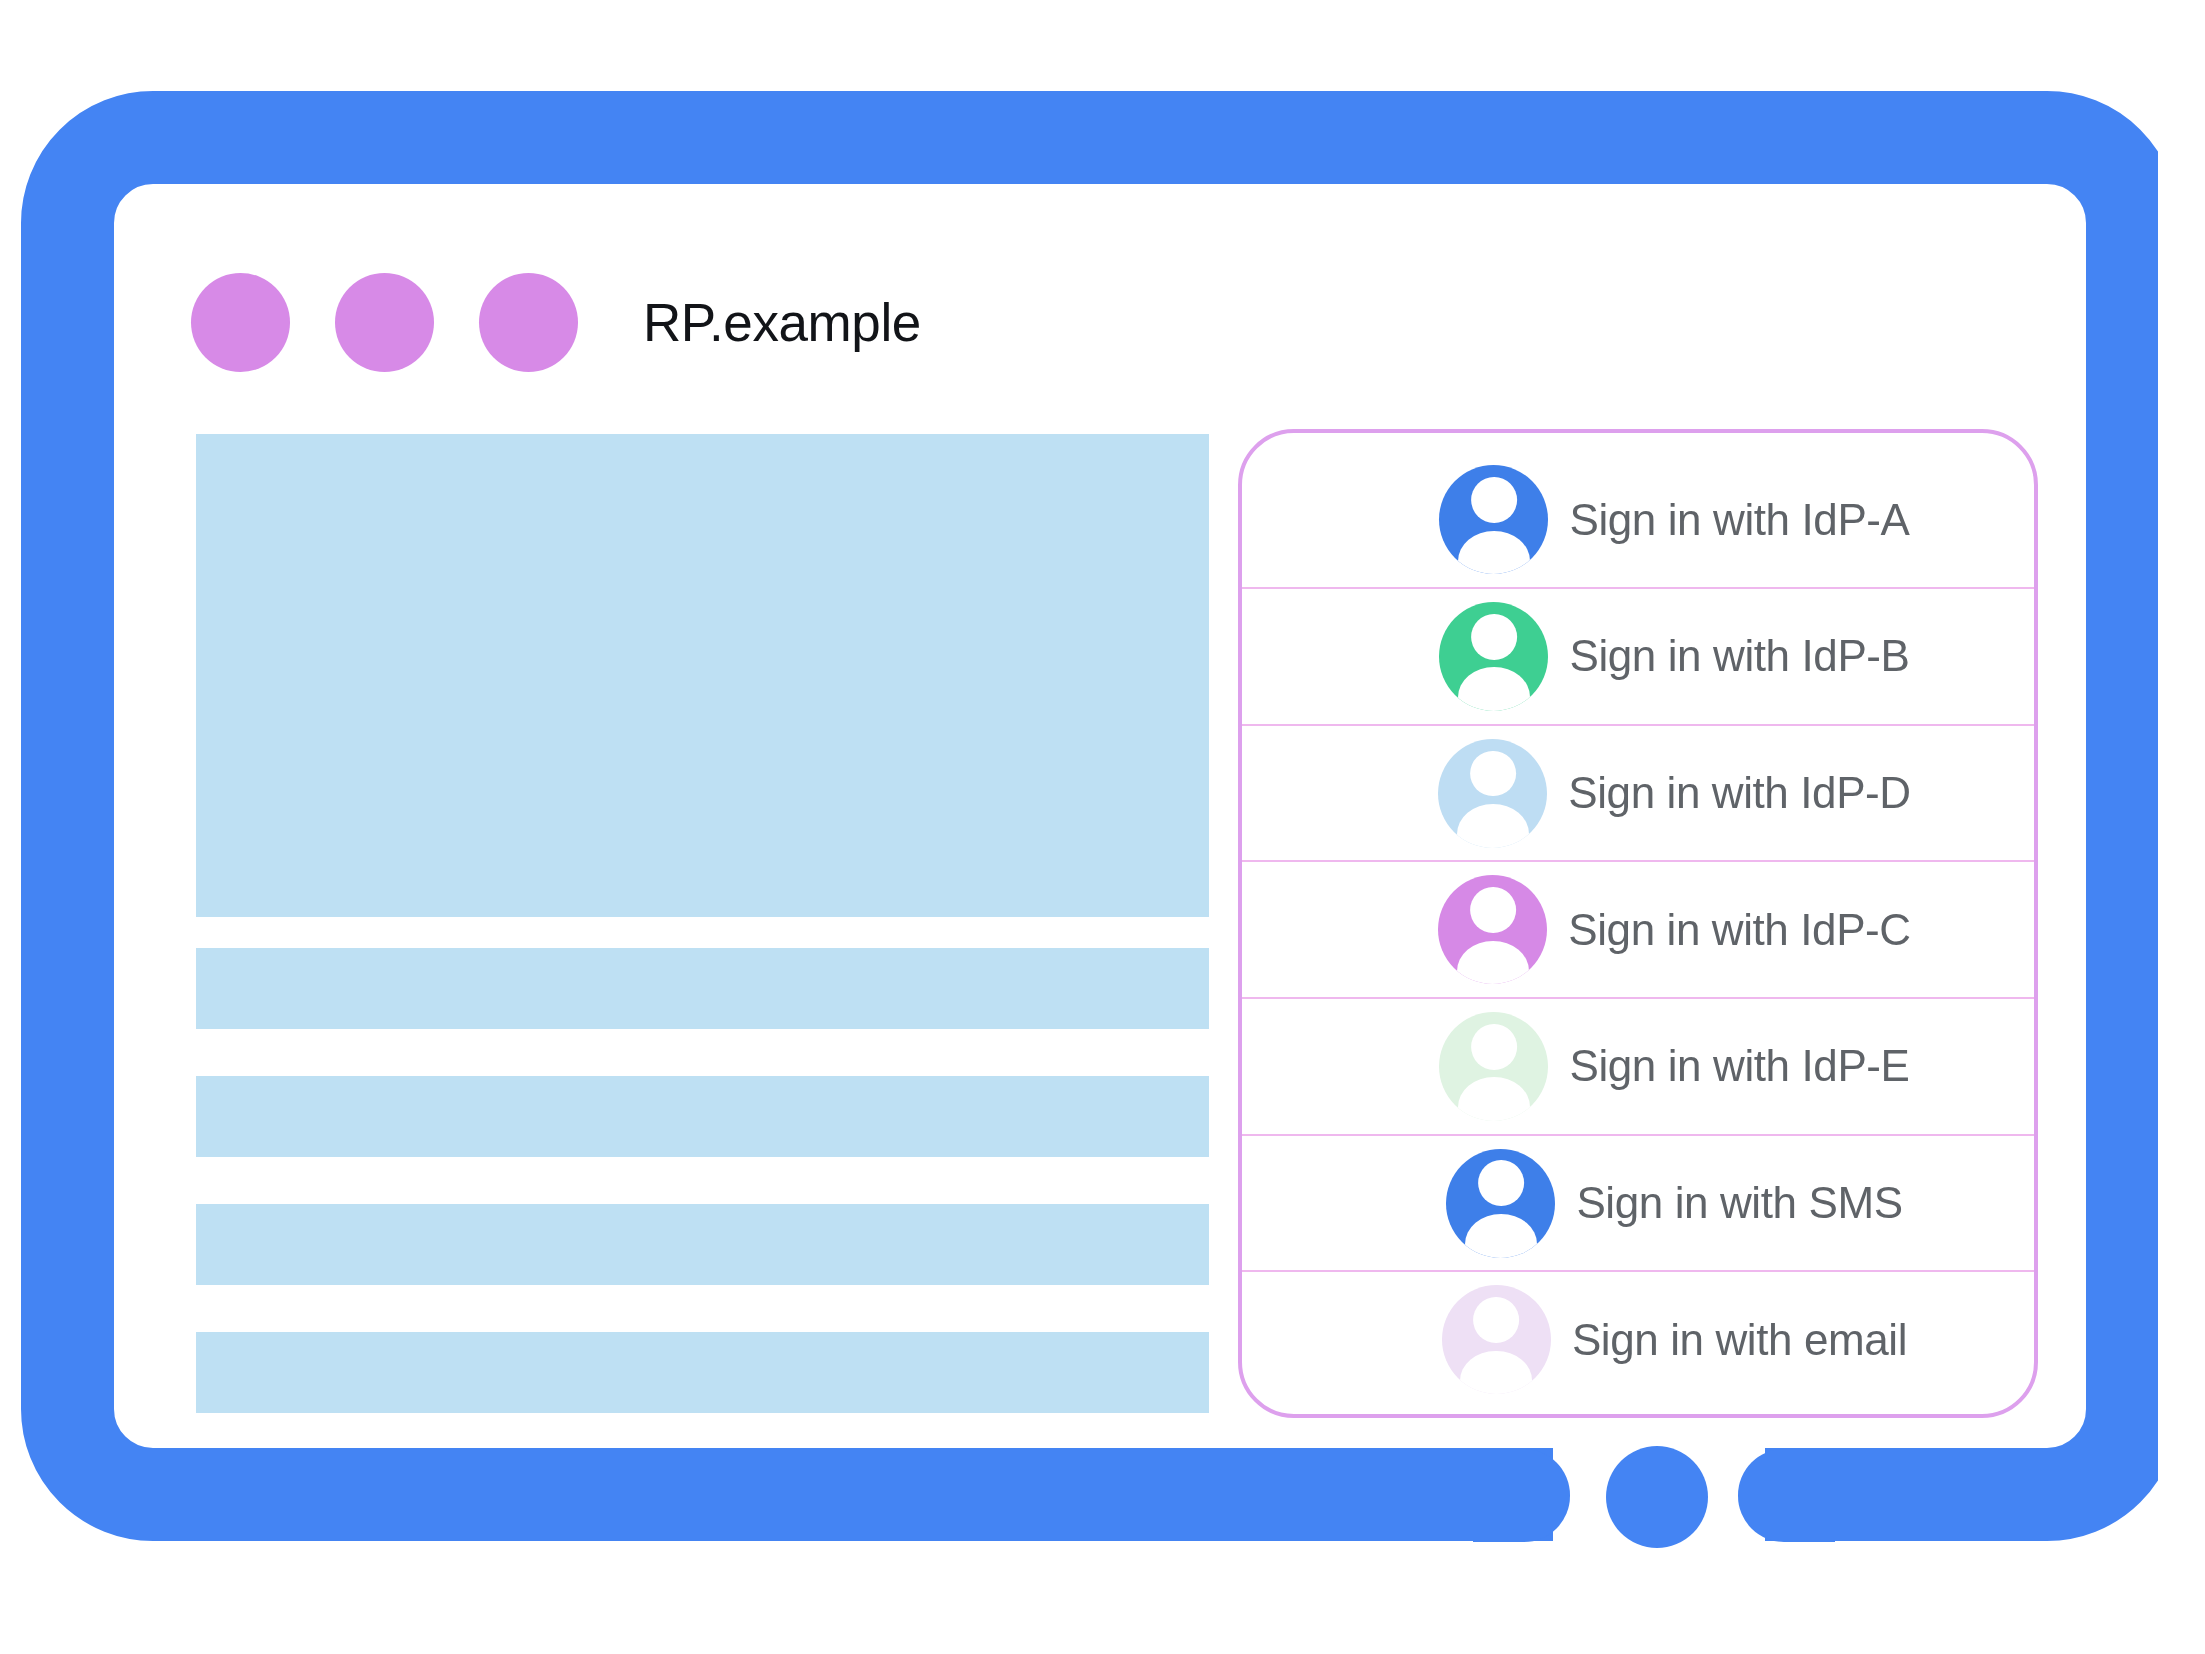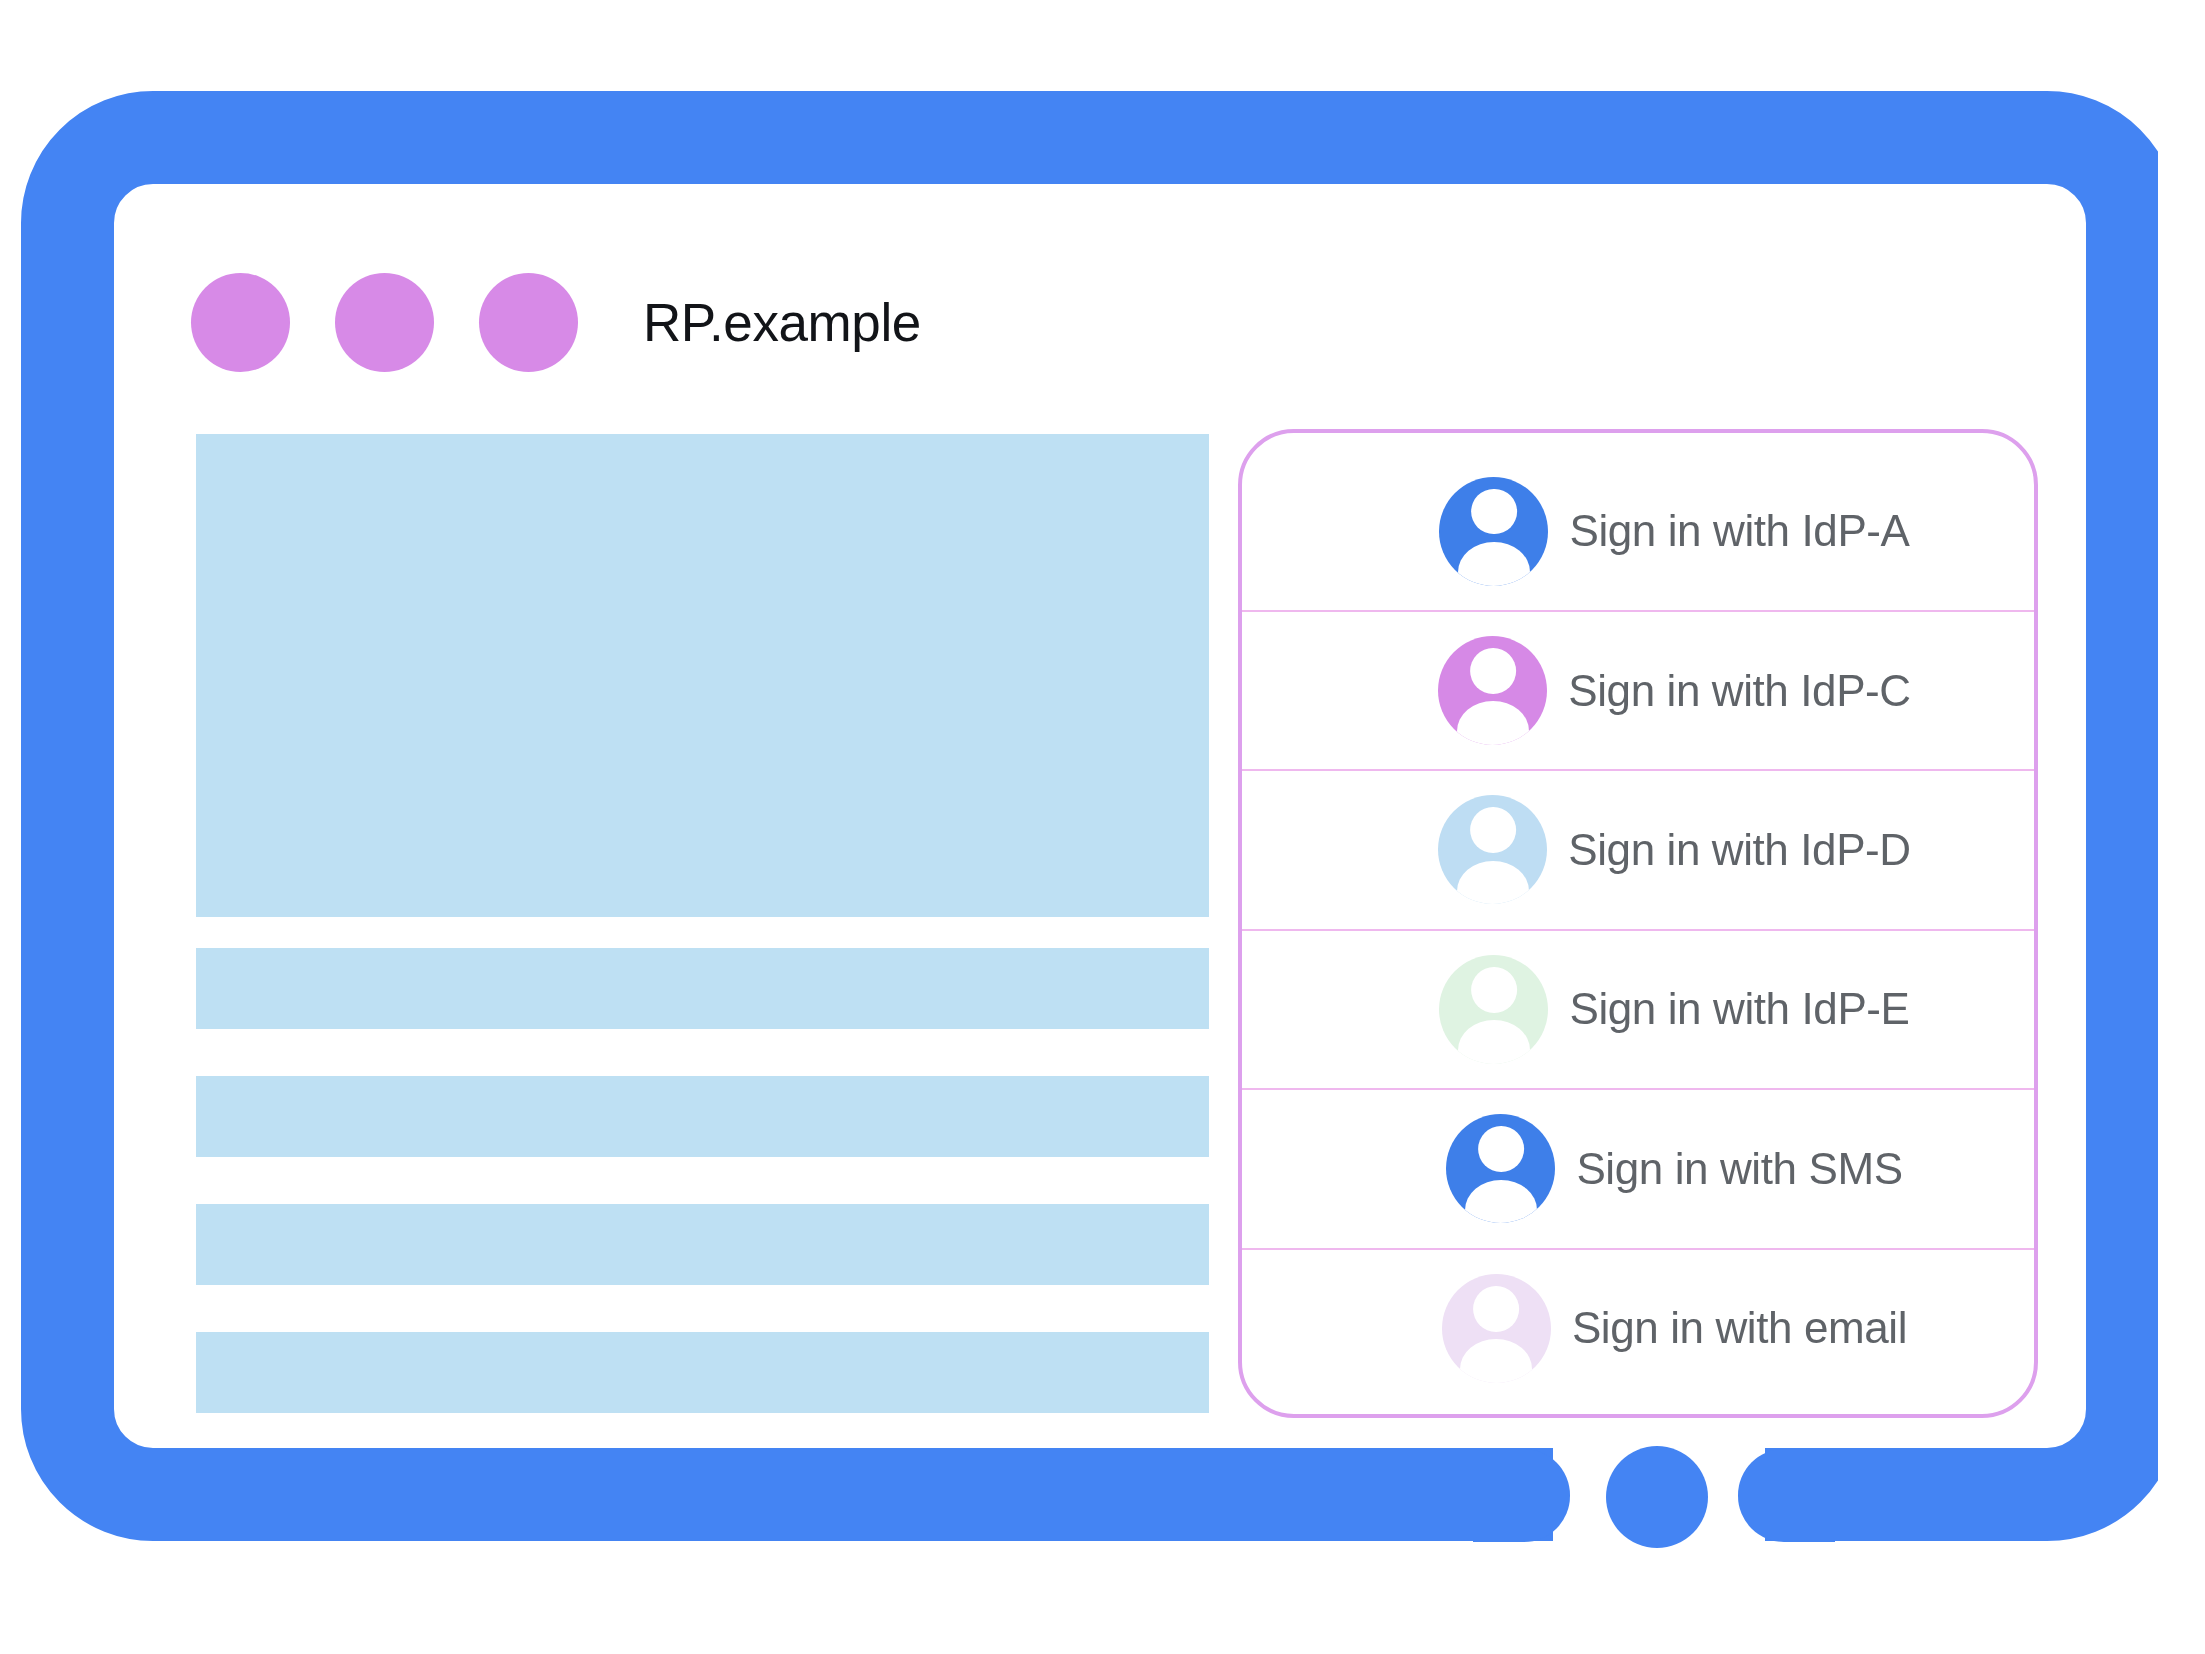--- a/index.html
+++ b/index.html
@@ -180,38 +180,45 @@
   <div class="panel">
 
   <div class="row">
     <span class="avatar" style="background: rgb(62, 127, 233);">
       <span class="head"></span>
       <span class="torso"></span>
     </span>
     <span class="row-label">Sign in with IdP-A</span>
   </div>
 
+  <div class="row">
+    <span class="avatar" style="background: rgb(62, 207, 146);">
+      <span class="head"></span>
+      <span class="torso"></span>
+    </span>
+    <span class="row-label">Sign in with IdP-B</span>
+  </div>
+
+  <div class="row">
+    <span class="avatar" style="background: rgb(190, 221, 243);">
+      <span class="head"></span>
+      <span class="torso"></span>
+    </span>
+    <span class="row-label">Sign in with IdP-D</span>
+  </div>
 
   <div class="row">
     <span class="avatar" style="background: rgb(214, 137, 230);">
       <span class="head"></span>
       <span class="torso"></span>
     </span>
     <span class="row-label">Sign in with IdP-C</span>
   </div>
 
   <div class="row">
-    <span class="avatar" style="background: rgb(190, 221, 243);">
-      <span class="head"></span>
-      <span class="torso"></span>
-    </span>
-    <span class="row-label">Sign in with IdP-D</span>
-  </div>
-
-  <div class="row">
     <span class="avatar" style="background: rgb(223, 243, 226);">
       <span class="head"></span>
       <span class="torso"></span>
     </span>
     <span class="row-label">Sign in with IdP-E</span>
   </div>
 
   <div class="row">
     <span class="avatar" style="background: rgb(62, 127, 233);">
       <span class="head"></span>

